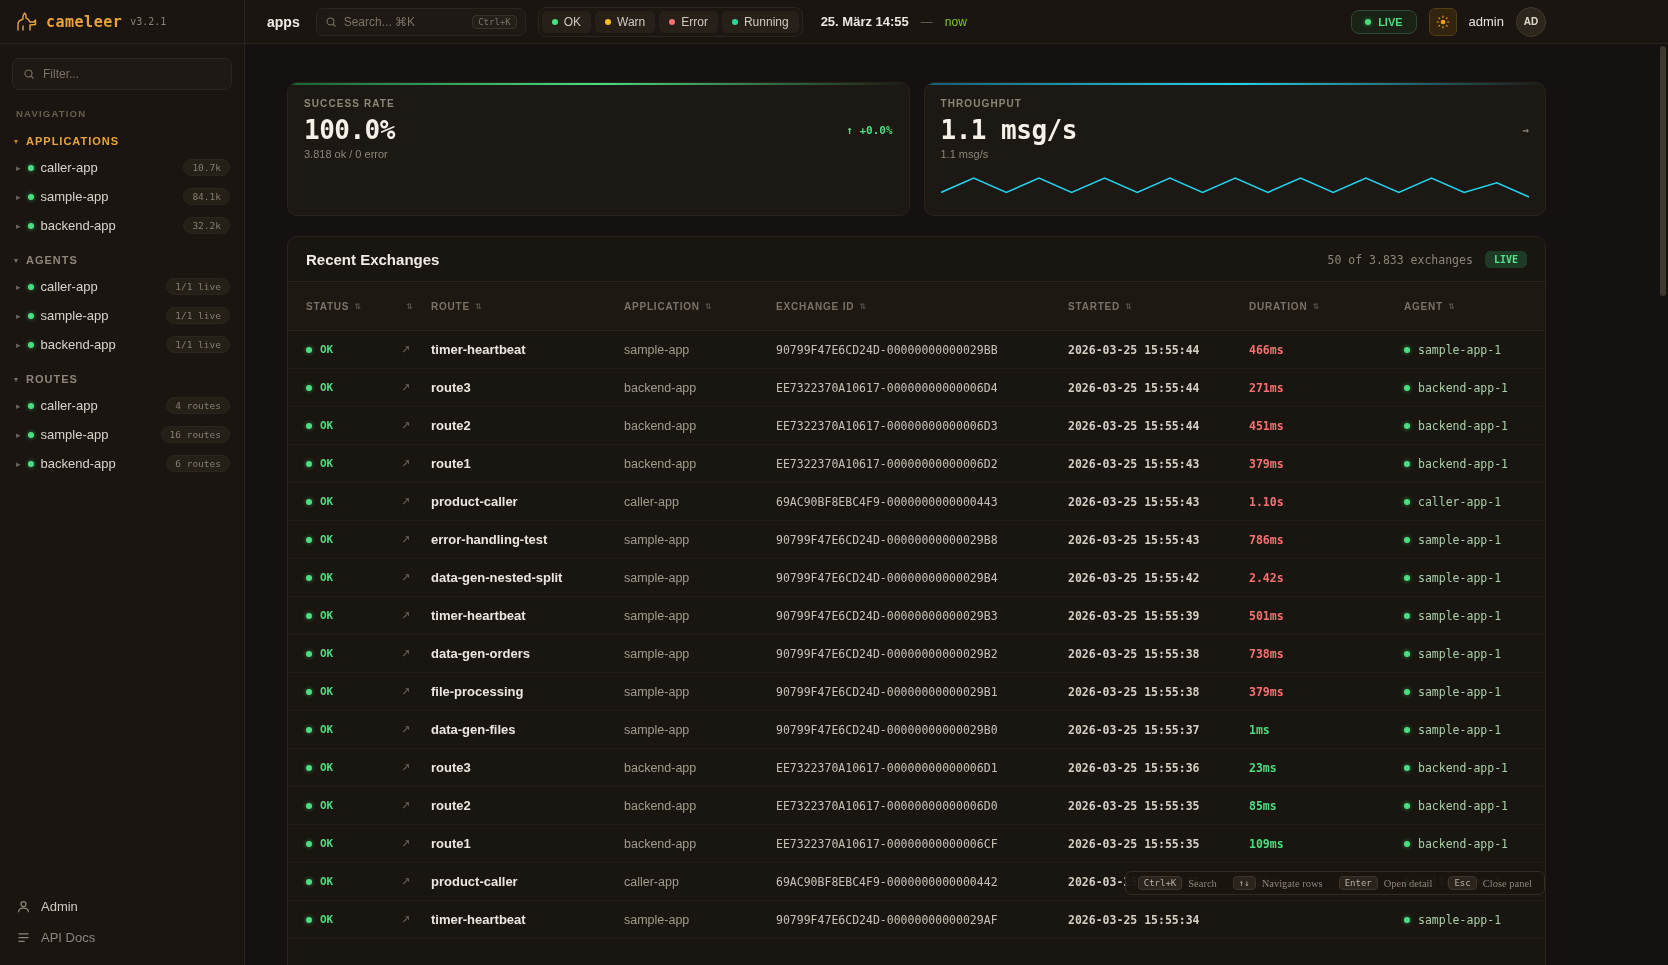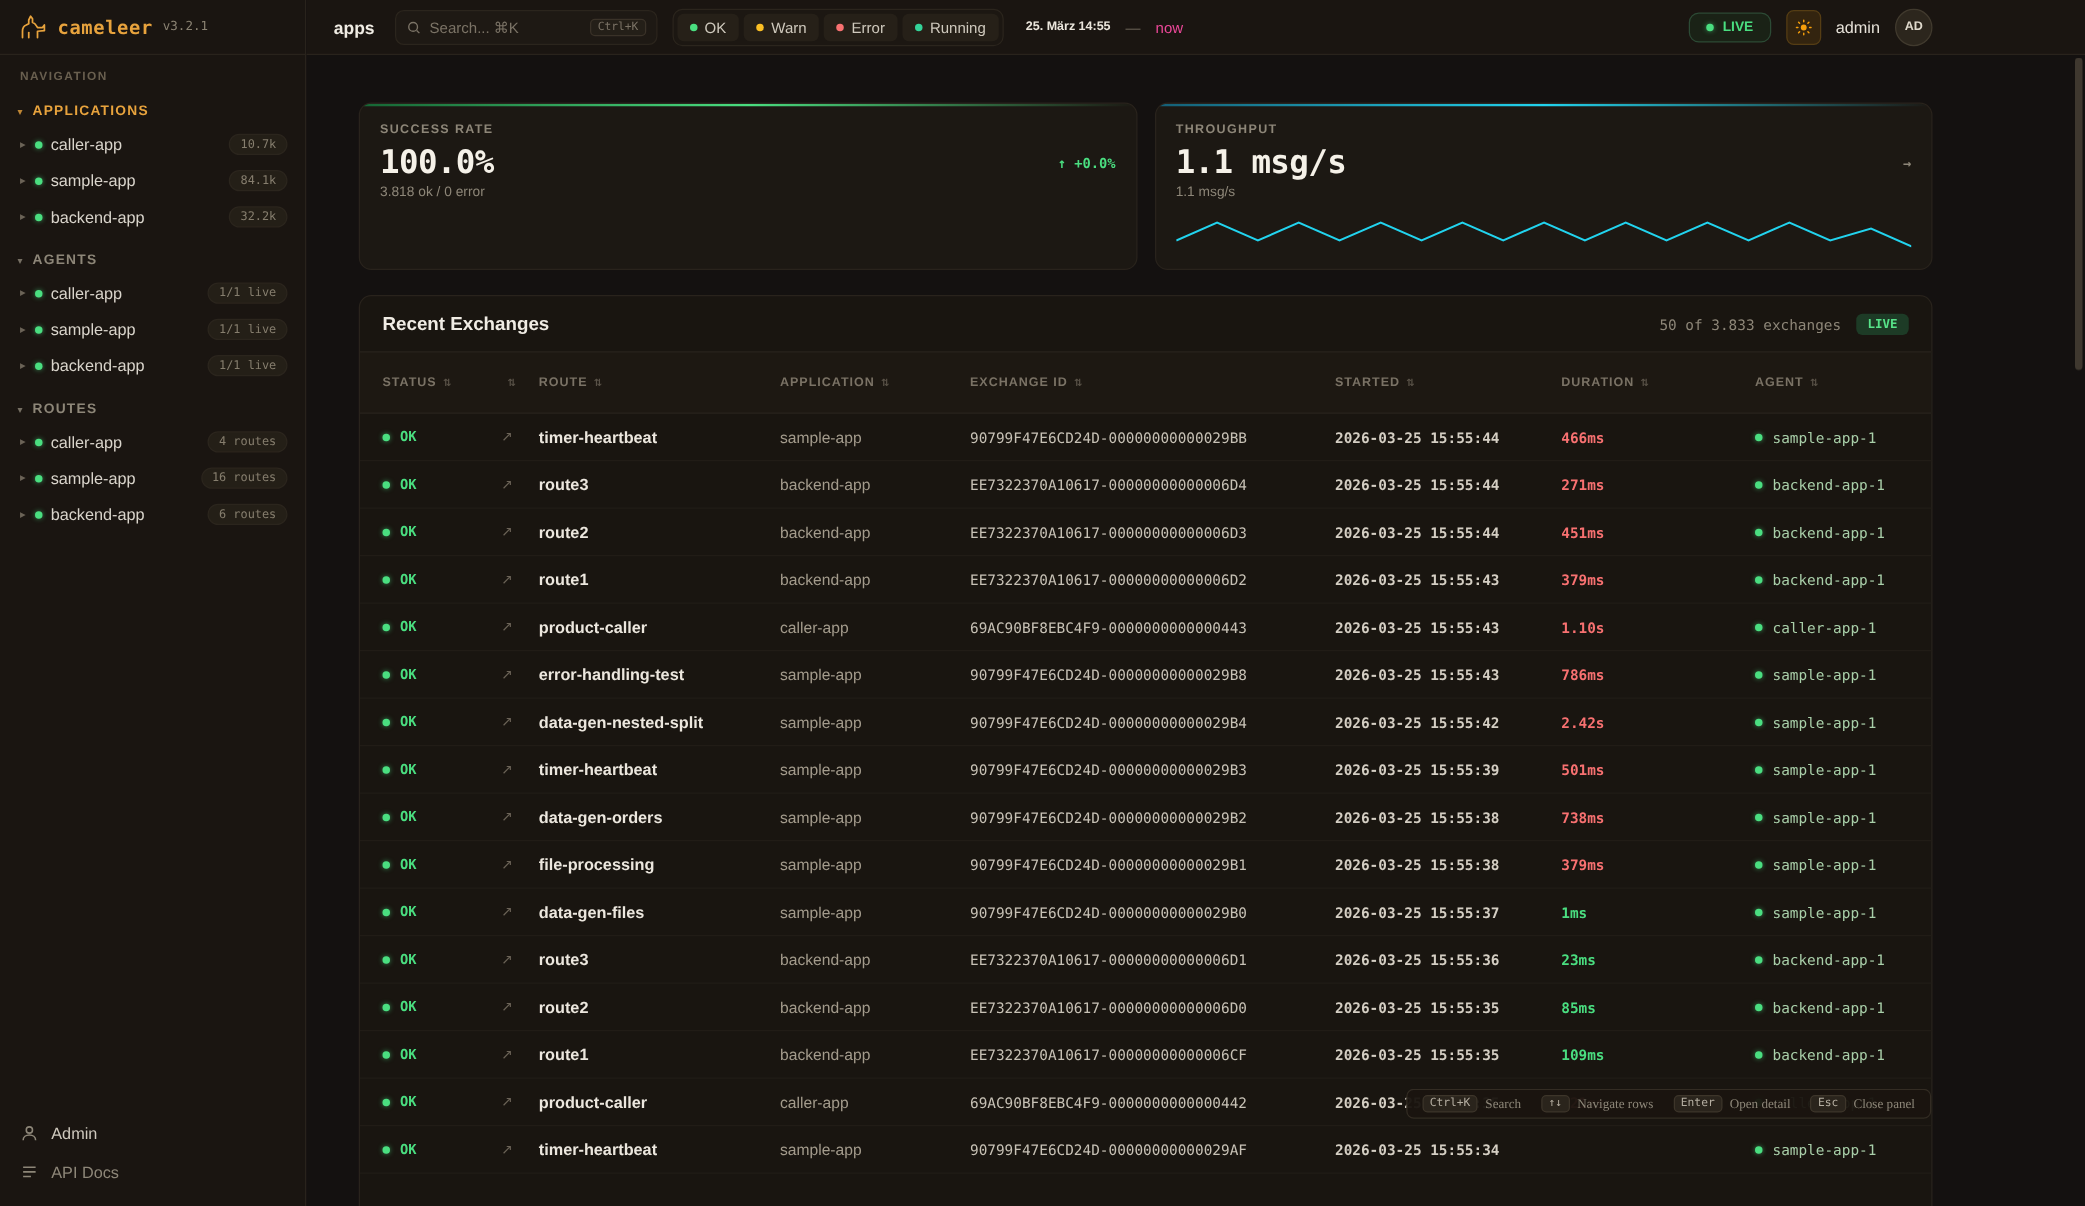--- a/index.html
+++ b/index.html
@@ -60,23 +60,23 @@
   .search-ph { flex:1; white-space:nowrap; overflow:hidden; }
   .keycap {
     background:#241f18; border:1px solid #3a3228; border-radius:4px;
     font-size:9px; padding:1px 5px; color:#7b7366; white-space:nowrap;
   }
   .pill-group { display:flex; align-items:center; gap:4px; background:#1c1712; border:1px solid #2b251d; border-radius:8px; padding:3px; }
   .filter-pill { display:flex; align-items:center; gap:6px; background:#262018; border-radius:5px; padding:4px 10px; font-size:12px; color:#cfc9bd; cursor:pointer; }
   .filter-pill .dot { box-shadow:none; }
   .range-pill { padding:4px 10px; border-radius:5px; font-size:12px; color:#9a9183; cursor:pointer; }
   .range-pill.active { background:#312a20; color:#f5f1e8; font-weight:bold; }
-  .date-label { font-size:10px; font-weight:bold; color:#ece7dd; margin-left:6px; cursor:pointer; }
+  .date-label { font-size:13px; font-weight:bold; color:#ece7dd; margin-left:6px; cursor:pointer; }
   .range-sep { color:#6b6357; font-size:12px; }
-  .range-end { color:#ec4899; font-size:12px; cursor:pointer; }
+  .range-end { color:#84cc16; font-size:12px; cursor:pointer; }
   .topbar-right { margin-left:auto; display:flex; align-items:center; gap:12px; }
   .live-btn {
     display:flex; align-items:center; gap:7px; border:1px solid #2c4a35; background:rgba(34,197,94,0.08);
     color:#4ade80; border-radius:8px; padding:5px 13px; font-size:11px; font-weight:bold; cursor:pointer;
   }
   .theme-btn { width:28px; height:28px; border-radius:6px; background:#33240f; border:1px solid #553d14; display:flex; align-items:center; justify-content:center; cursor:pointer; }
   .user-name { font-size:13px; color:#e7e2d9; }
   .avatar { width:30px; height:30px; border-radius:50%; background:#2c261d; border:1px solid #413a2e; display:flex; align-items:center; justify-content:center; font-size:10px; font-weight:bold; color:#e0dacd; cursor:pointer; }
 
   .content { flex:1; overflow:hidden; padding:38px 122px 0 42px; }
@@ -141,20 +141,29 @@
     <span>
       <svg class="icon" width="24" height="24" viewBox="0 0 24 24" fill="none" stroke="#e8a33d" stroke-width="1.4" stroke-linecap="round" stroke-linejoin="round">
         <path d="M4 20v-5q0-4 3-5l2-1V6l1.5-3L12 5v3q2 .5 3 2.5l1 1.5h4l1.5-2v4.5L16 15v5"></path>
         <path d="M9 20v-4"></path>
       </svg>
     </span>
     <span class="logo-name mono">cameleer</span>
     <span class="logo-ver mono">v3.2.1</span>
   </div>
 
+  <div class="filter-box">
+    <span>
+      <svg class="icon" width="12" height="12" viewBox="0 0 24 24" fill="none" stroke="currentColor" stroke-width="2.2">
+          <circle cx="11" cy="11" r="7"></circle>
+          <path d="M21 21l-4.3-4.3"></path>
+        </svg>
+    </span>
+    <span class="filter-ph">Filter...</span>
+  </div>
 
   <div class="nav-label">NAVIGATION</div>
 
   <div class="nav-sections" id="nav-sections">
 
   <div class="nav-section">
         <div class="section-title accent">
           <span class="sec-caret">▾</span>
           <span>APPLICATIONS</span>
         </div>

